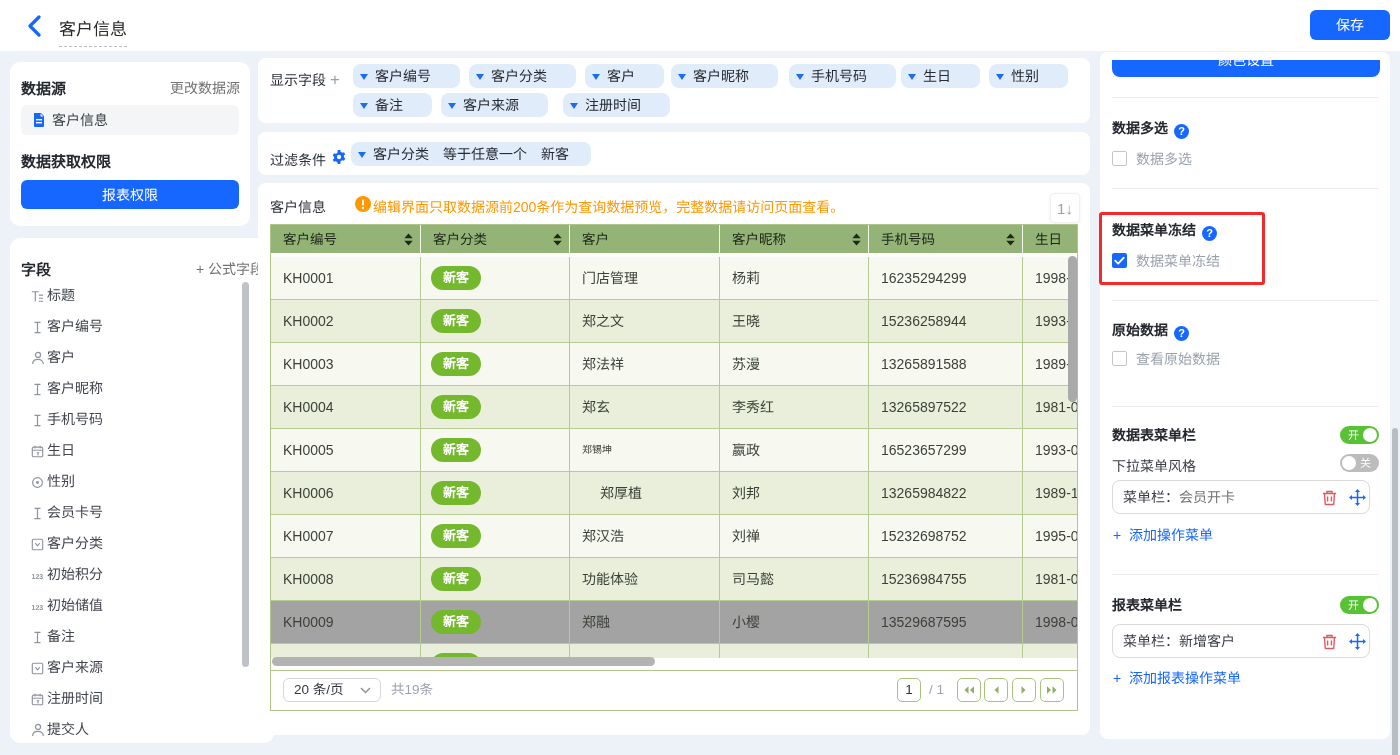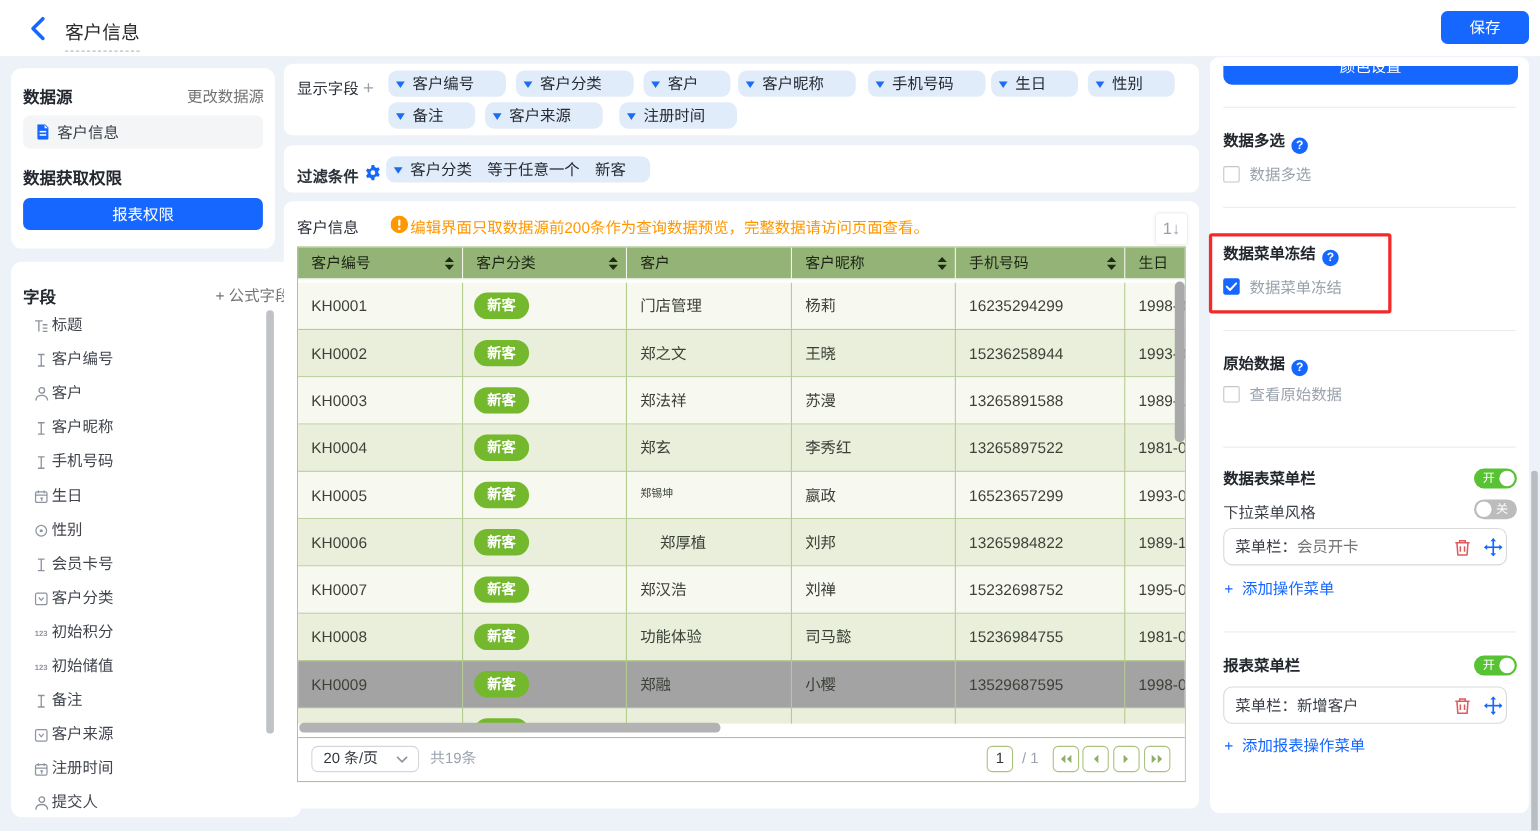--- a/index.html
+++ b/index.html
@@ -168,21 +168,21 @@
       <div class="chip" style="left:531px;top:6px;"><span class="caret"></span><span class="ctext">手机号码</span></div>
       <div class="chip" style="left:643px;top:6px;"><span class="caret"></span><span class="ctext">生日</span></div>
       <div class="chip" style="left:731px;top:6px;"><span class="caret"></span><span class="ctext">性别</span></div>
       <div class="chip" style="left:95px;top:35px;"><span class="caret"></span><span class="ctext">备注</span></div>
       <div class="chip" style="left:183px;top:35px;"><span class="caret"></span><span class="ctext">客户来源</span></div>
       <div class="chip" style="left:305px;top:35px;"><span class="caret"></span><span class="ctext">注册时间</span></div>
     </div>
 </div>
 
 <div class="card" id="cb">
-  <div class="abs" style="left:12px;top:17px;color:#2c313a;font-weight:bold;">过滤条件</div>
+  <div class="abs" style="left:12px;top:17px;color:#2c313a;">过滤条件</div>
   <svg class="abs" style="left:74px;top:18px;" width="14" height="14" viewBox="0 0 17 17">
       <path fill="#1667ff" d="M7 0h3l.5 2.2a6.5 6.5 0 0 1 1.9 1.1l2.2-.7 1.5 2.6-1.7 1.5a6.6 6.6 0 0 1 0 2.2l1.7 1.5-1.5 2.6-2.2-.7a6.5 6.5 0 0 1-1.9 1.1L10 17H7l-.5-2.2a6.5 6.5 0 0 1-1.9-1.1l-2.2.7L.9 11.8l1.7-1.5a6.6 6.6 0 0 1 0-2.2L.9 6.6l1.5-2.6 2.2.7a6.5 6.5 0 0 1 1.9-1.1z"></path>
       <circle cx="8.5" cy="8.5" r="2.6" fill="#fff"></circle>
     </svg>
   <div class="chip" style="left:93px;top:10px;"><span class="caret"></span><span class="ctext" style="margin-right:22px;">客户分类　等于任意一个　新客</span></div>
 </div>
 
 <div class="card" id="cc">
   <div class="abs" style="left:12px;top:13px;color:#2c313a;">客户信息</div>
   <svg class="abs" style="left:97px;top:13px;" width="16" height="16" viewBox="0 0 16 16">

